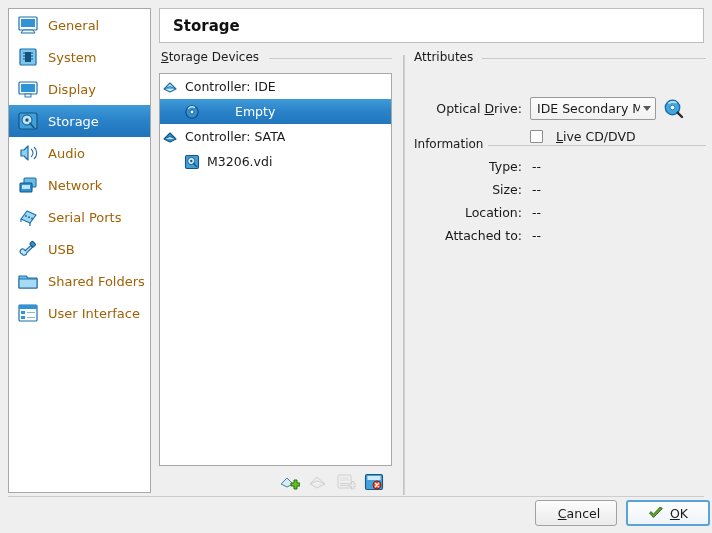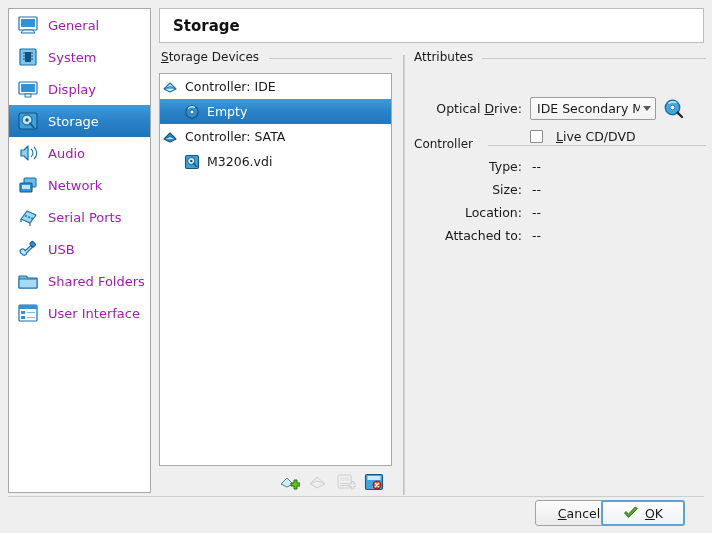--- a/index.html
+++ b/index.html
@@ -19,21 +19,21 @@
     position: absolute; left: 8px; top: 8px;
     width: 143px; height: 485px;
     background: #ffffff;
     border: 1px solid #a8a8a8;
   }
   .side-item {
     display: flex; align-items: center;
     height: 32px; padding-left: 8px; gap: 9px;
     cursor: default;
   }
-  .side-item .label { font-size: 13px; color: #a21caf; white-space: nowrap; }
+  .side-item .label { font-size: 13px; color: #a16207; white-space: nowrap; }
   .side-item.selected {
     background: linear-gradient(to bottom, #3e9bd8 0%, #2a82c8 48%, #1f74ba 100%);
   }
   .side-item.selected .label { color: #ffffff; }
   .side-icon { width: 22px; height: 20px; flex: 0 0 22px; position: relative; }
 
   
   .title-box {
     position: absolute; left: 159px; top: 8px;
     width: 545px; height: 35px;
@@ -61,21 +61,21 @@
   }
   .tree-row {
     display: flex; align-items: center; height: 25px;
     padding-left: 2px; gap: 7px; white-space: nowrap; cursor: default;
   }
   .tree-row.child { padding-left: 24px; }
   .tree-row .tlabel { font-size: 12.5px; color: #1a1a1a; }
   .tree-row.selected {
     background: linear-gradient(to bottom, #3e9bd8 0%, #2a82c8 50%, #2077bd 100%);
   }
-  .tree-row.selected .tlabel { color: #ffffff; }
+  .tree-row.selected .tlabel { color: #ffffff; margin-left: 28px; }
 
   .tb {
     position: absolute; left: 0; top: 419px;
     width: 233px; height: 26px;
     display: flex; align-items: center; justify-content: flex-end; gap: 8px;
     padding-right: 8px;
   }
   .tb-btn { width: 20px; height: 18px; position: relative; cursor: pointer; }
   .tb-btn.disabled { cursor: default; }
 
@@ -338,21 +338,21 @@
       </div>
     </div>
 
     <div class="row-attr" style="left:118px; top:59px;">
       <div class="chk-wrap">
         <span class="chk"></span>
         <span class="fld-label"><span class="u">L</span><span id="lcd-rest">ive CD/DVD</span></span>
       </div>
     </div>
 
-    <div class="gb-title" style="left:2px; top:87px;">Controller</div>
+    <div class="gb-title" style="left:2px; top:87px;">Information</div>
     <div class="gb-rule" style="left:76px; top:95px; width:218px;"></div>
 
     <div id="info-rows">
         <div class="info-row" style="left: 0px; top: 109px; width: 294px;">
           <span class="fld-label" style="width:110px;">Type:</span>
           <span class="info-val">--</span>
         </div>
         <div class="info-row" style="left: 0px; top: 132px; width: 294px;">
           <span class="fld-label" style="width:110px;">Size:</span>
           <span class="info-val">--</span>
@@ -371,20 +371,20 @@
   <div class="hsep"></div>
 
   <div class="btn" style="left:535px; top:500px; width:82px;">
     <svg width="14" height="14" viewBox="0 0 14 14">
       <circle cx="7" cy="7" r="6" fill="#d81f1f" stroke="#8f1111" stroke-width="1"></circle>
       <ellipse cx="5.4" cy="4.8" rx="2.6" ry="1.7" fill="#f07070" opacity="0.75"></ellipse>
     </svg>
     <span><span class="u">C</span><span id="cx-rest">ancel</span></span>
   </div>
 
-  <div class="btn default" style="left:601px; top:500px; width:84px;">
+  <div class="btn default" style="left:626px; top:500px; width:84px;">
     <svg width="16" height="14" viewBox="0 0 16 14">
       <path d="M1.5 7 L5.5 11.5 L14.5 2.5 L12.2 1 L5.4 8.2 L3.2 5.6 Z" fill="#5aa52b" stroke="#35661a" stroke-width="0.9" stroke-linejoin="round"></path>
     </svg>
     <span><span class="u">O</span><span id="ok-rest">K</span></span>
   </div>
 
 </div>
 
 </body></html>

